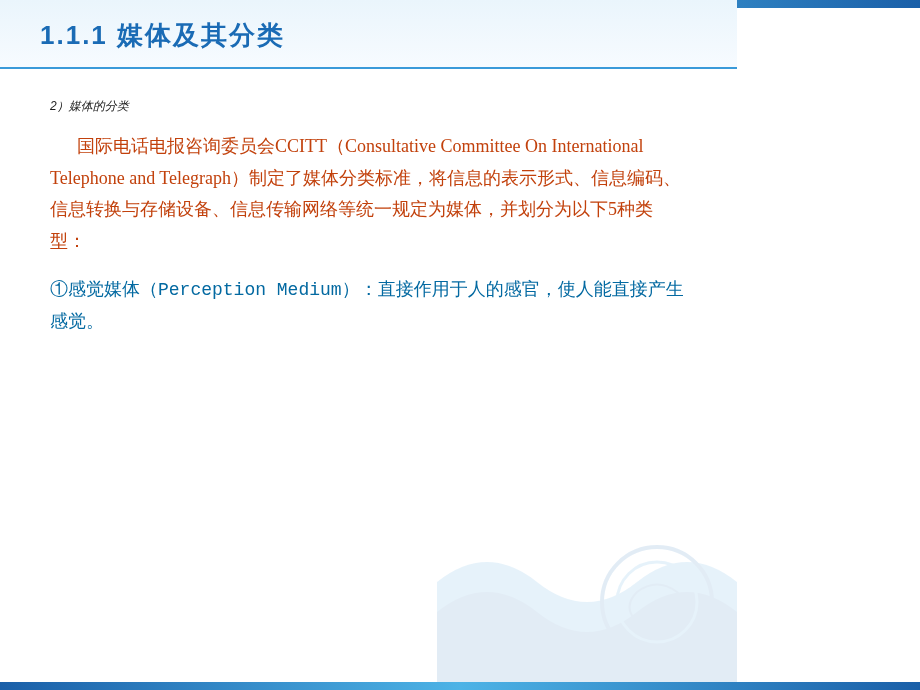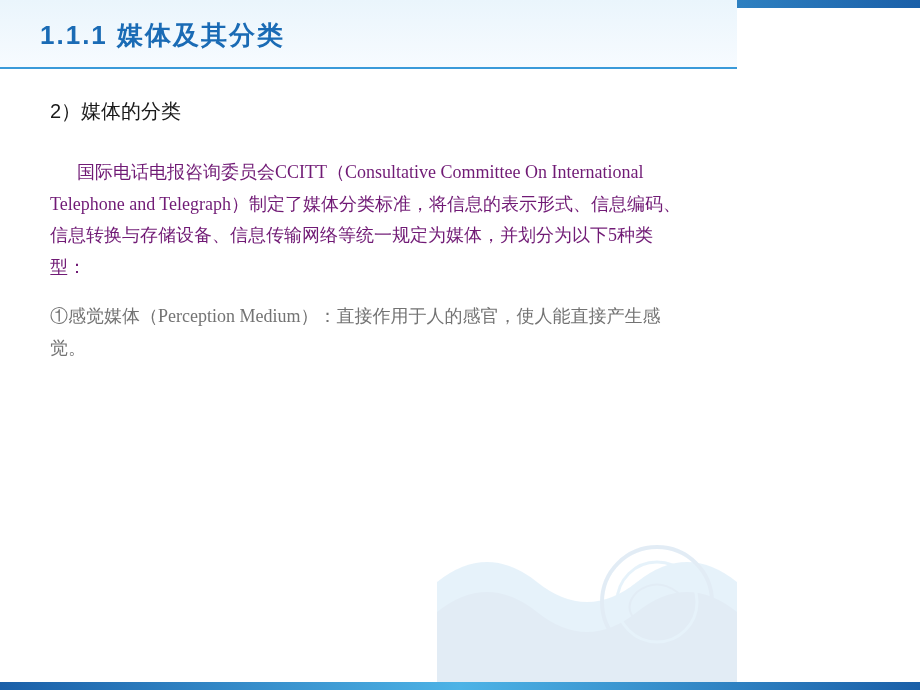--- a/index.html
+++ b/index.html
@@ -83,41 +83,42 @@
     .content-area {
       position: absolute;
       top: 78px;
       left: 0;
       right: 0;
       bottom: 8px;
       padding: 20px 50px 20px 50px;
     }
 
     .subtitle {
-      font-size: 20px;
+      font-size: 12px;
       color: #1a1a1a;
-      margin-bottom: 32px;
+      margin-bottom: 16px;
       font-family: 'Microsoft YaHei', 'SimHei', sans-serif;
+      font-style: italic;
     }
 
     .main-paragraph {
       font-size: 18px;
-      color: #701a75;
+      color: #c2410c;
       line-height: 1.75;
       margin-bottom: 18px;
       text-indent: 0;
       font-family: 'SimSun', 'STSong', serif;
     }
 
     .item-paragraph {
       font-size: 18px;
-      color: #737373;
+      color: #0369a1;
       line-height: 1.75;
       margin-bottom: 6px;
-      font-family: Liberation Serif, serif;
+      font-family: Liberation Mono, monospace;
     }
 
     
     .deco-shape {
       position: absolute;
       top: 0;
       right: 0;
       width: 120px;
       height: 70px;
       overflow: hidden;

